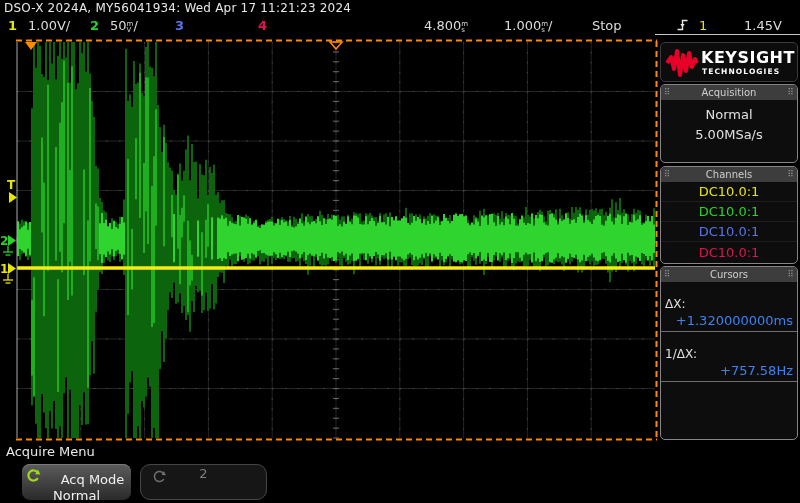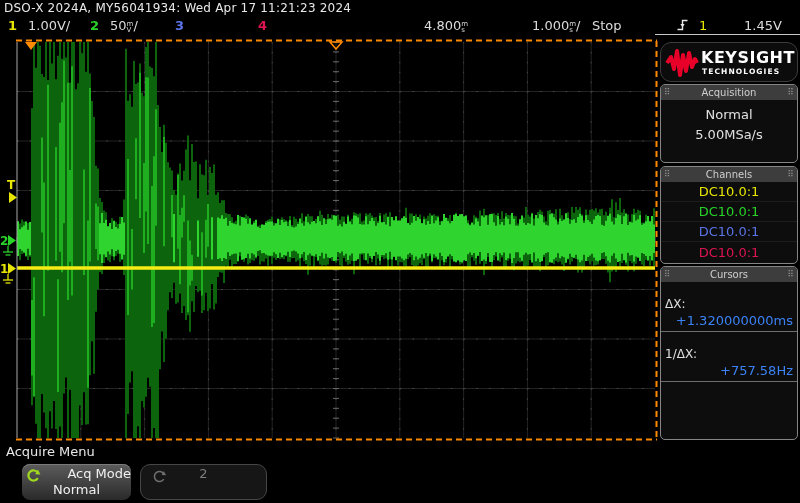--- a/index.html
+++ b/index.html
@@ -16,21 +16,21 @@
   .stk { display:inline-block; font-size:7px; line-height:6px; vertical-align:-2px; color:#dcdcdc; }
   #trig-underline { left:655px; top:34px; width:145px; height:1px; background:#c8c8c8; }
 
   
   #wave-wrap { left:0; top:38px; width:660px; height:406px; }
   svg text { font-family:"DejaVu Sans","Liberation Sans",sans-serif; }
 
   
   #sidebar { left:660px; top:42px; width:138px; height:398px; }
   #logo { position:absolute; left:0; top:0; width:138px; height:40px; background:#0c0c0c;
-          border:1px solid #3c3c3c; border-radius:11px; }
+          border:1px solid #3c3c3c; border-radius:5px; }
   #logo-brand { position:absolute; left:40px; top:5px; font-size:16px; font-weight:bold; color:#fff; letter-spacing:0.5px; }
   #logo-sub { position:absolute; left:41px; top:24px; font-size:7.5px; font-weight:bold; color:#fff; letter-spacing:1.1px; }
   .panel { position:absolute; left:0; width:138px; border:1px solid #858585; border-radius:5px;
            background:#0d0d0d; overflow:hidden; }
   .panel-header { height:15px; background:#3d3d3d; display:flex; align-items:center;
                   justify-content:space-between; padding:0 3px; }
   .panel-title { color:#cfcfcf; font-size:10px; }
   .grip { color:#909090; font-size:9px; line-height:9px; }
   #panel-acq { top:42px; height:79px; }
   #panel-acq .content { text-align:center; color:#e0e0e0; font-size:13px; }
@@ -43,21 +43,21 @@
   .cur-label { color:#e0e0e0; font-size:12px; padding:15px 0 0 4px; }
   .cur-value { color:#3b82f6; font-size:13px; text-align:right; padding:2px 4px 3px 0; }
   .cur-sep { height:1px; background:#6e6e6e; }
 
   
   #menu-title { left:6px; top:444px; font-size:13px; color:#e8e8e8; }
   .softkey { position:absolute; top:464px; height:36px; border-radius:8px; }
   #sk1 { left:22px; width:109px; background:linear-gradient(#5c5c5c,#2a2a2a);
          box-shadow:inset 0 1px 0 #7a7a7a; }
   #sk2 { left:140px; width:127px; background:#161616; border:1px solid #464646; border-radius:10px; }
-  .sk-line1 { text-align:right; font-size:13px; margin-top:2px;padding-left:32px; }
+  .sk-line1 { text-align:center; font-size:13px; margin-top:8px;padding-left:32px; }
   .sk-line2 { text-align:center; font-size:13px; margin-top:1px; }
   #sk1 .sk-line1, #sk1 .sk-line2 { color:#f0f0f0; }
   #sk2 .sk-line1, #sk2 .sk-line2 { color:#7e7e7e; }
   .sk-icon { position:absolute; left:4px; top:4px; width:15px; height:15px; }
   #sk2 .sk-icon { left:11px; }
 </style>
 </head>
 <body>
 
 <div id="screen">
@@ -65,21 +65,21 @@
   <div id="titlebar" class="abs">DSO-X 2024A, MY56041934: Wed Apr 17 11:21:23 2024</div>
 
   <div id="statusbar" class="abs">
     <span class="st ch1c" style="left:8px;  font-weight:bold;">1</span>
     <span class="st" style="left:28px;">1.00V/</span>
     <span class="st ch2c" style="left:90px; font-weight:bold;">2</span>
     <span class="st" style="left:110px;"><span>50</span><span class="stk"><div>m</div><div>V</div></span><span>/</span></span>
     <span class="st ch3c" style="left:175px; font-weight:bold;">3</span>
     <span class="st ch4c" style="left:258px; font-weight:bold;">4</span>
     <span class="st" style="left:424px;"><span>4.800</span><span class="stk"><div>m</div><div>s</div></span></span>
-    <span class="st" style="left:532px;"><span>1.000</span><span class="stk"><div>m</div><div>s</div></span><span>/</span></span>
+    <span class="st" style="left:504px;"><span>1.000</span><span class="stk"><div>m</div><div>s</div></span><span>/</span></span>
     <span class="st" style="left:592px;">Stop</span>
     <svg class="st" style="left:676px; top:1px;" width="13" height="14">
       <path d="M11.5 2.5 H6.5 V11.5 H1.5" stroke="#e8e8e8" stroke-width="1.4" fill="none"></path>
       <polygon points="4.4,6.0 8.6,6.0 6.5,9.6" fill="#e8e8e8"></polygon>
     </svg>
     <span class="st ch1c" style="left:699px;">1</span>
     <span class="st" style="left:744px;">1.45V</span>
   </div>
   <div id="trig-underline" class="abs"></div>
 

